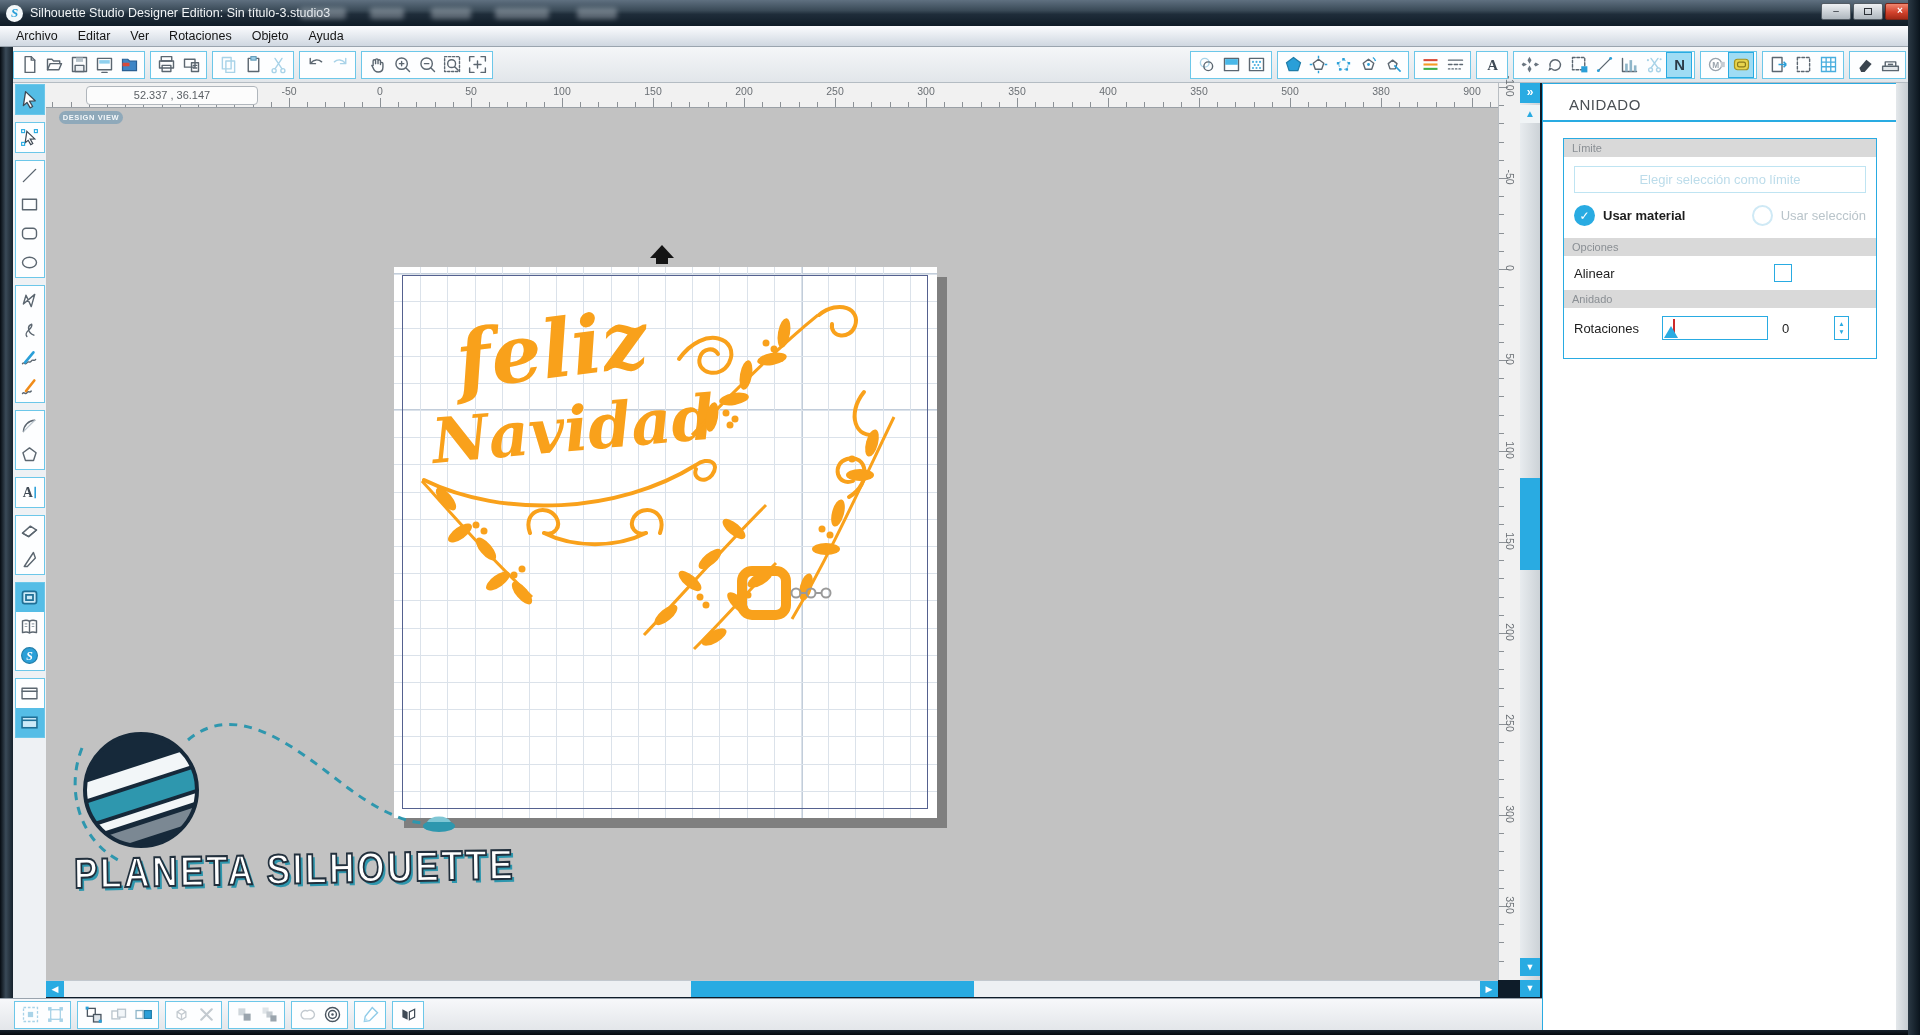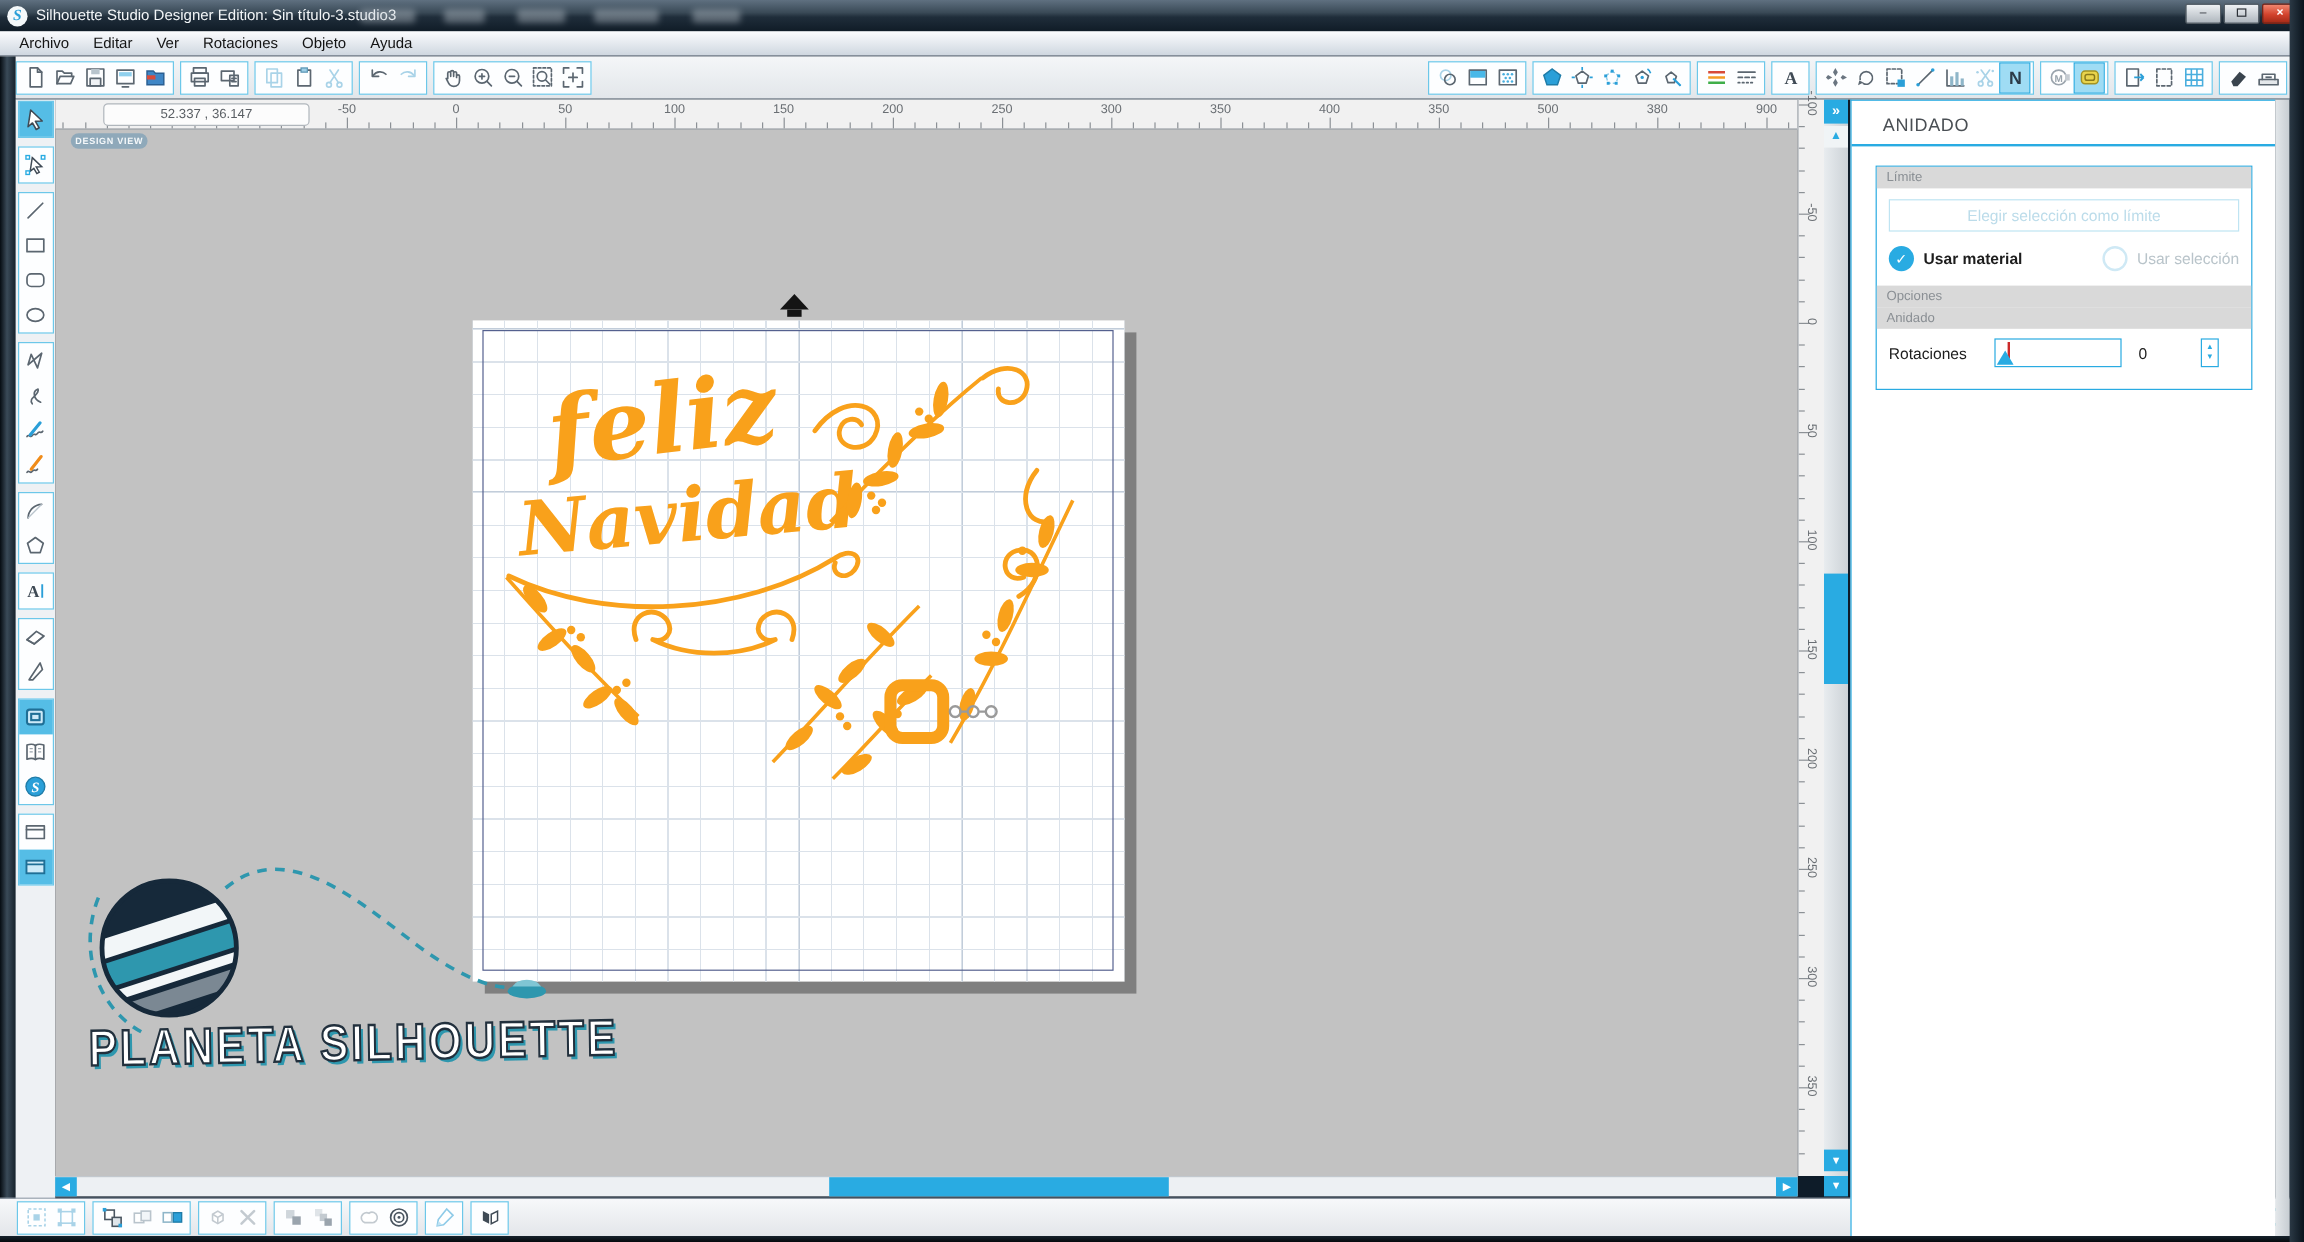--- a/index.html
+++ b/index.html
@@ -1014,20 +1014,24 @@
       <div class="sect">Límite</div>
       <button class="ghost-btn">Elegir selección como límite</button>
       <div class="radio-row">
         <span class="radio on">✓</span>
         <span class="radio-label on">Usar material</span>
         <span style="flex:1"></span>
         <span class="radio off"></span>
         <span class="radio-label off" style="">Usar selección</span>
       </div>
       <div class="sect">Opciones</div>
+      <div class="prow">
+        <span class="plabel">Alinear</span>
+        <span class="checkbox"></span>
+      </div>
       <div class="sect">Anidado</div>
       <div class="prow">
         <span class="plabel">Rotaciones</span>
         <span class="slider">
           <i class="mark" style="left:10px"></i>
             <i class="sthumb" style="left:1px"></i>
         </span>
         <span class="val">0</span>
         <span class="spin">
             <span>▲</span>

